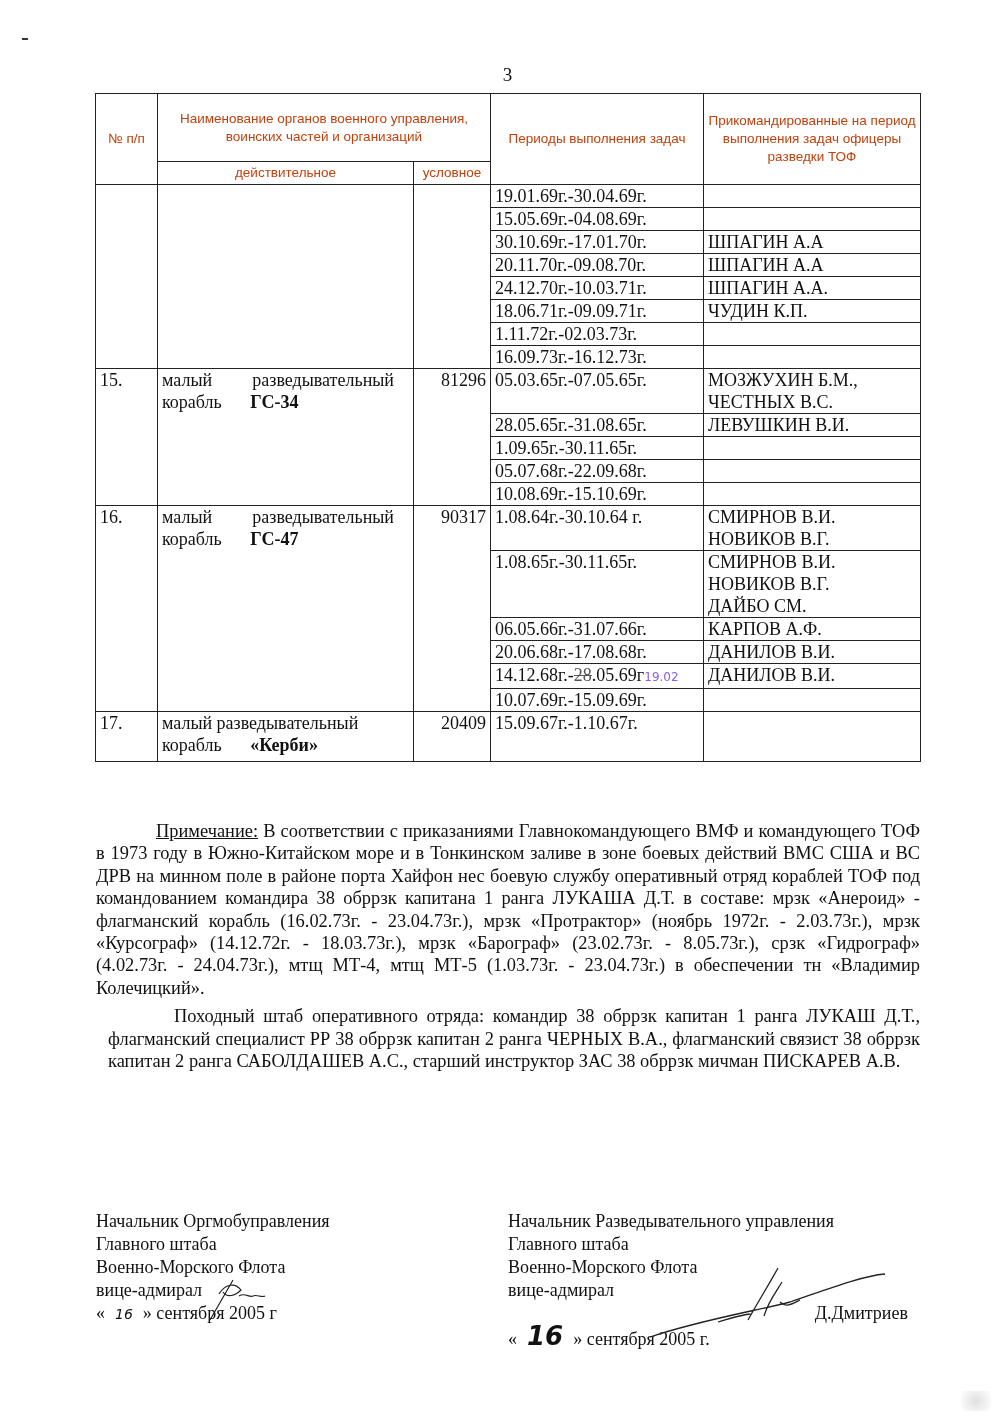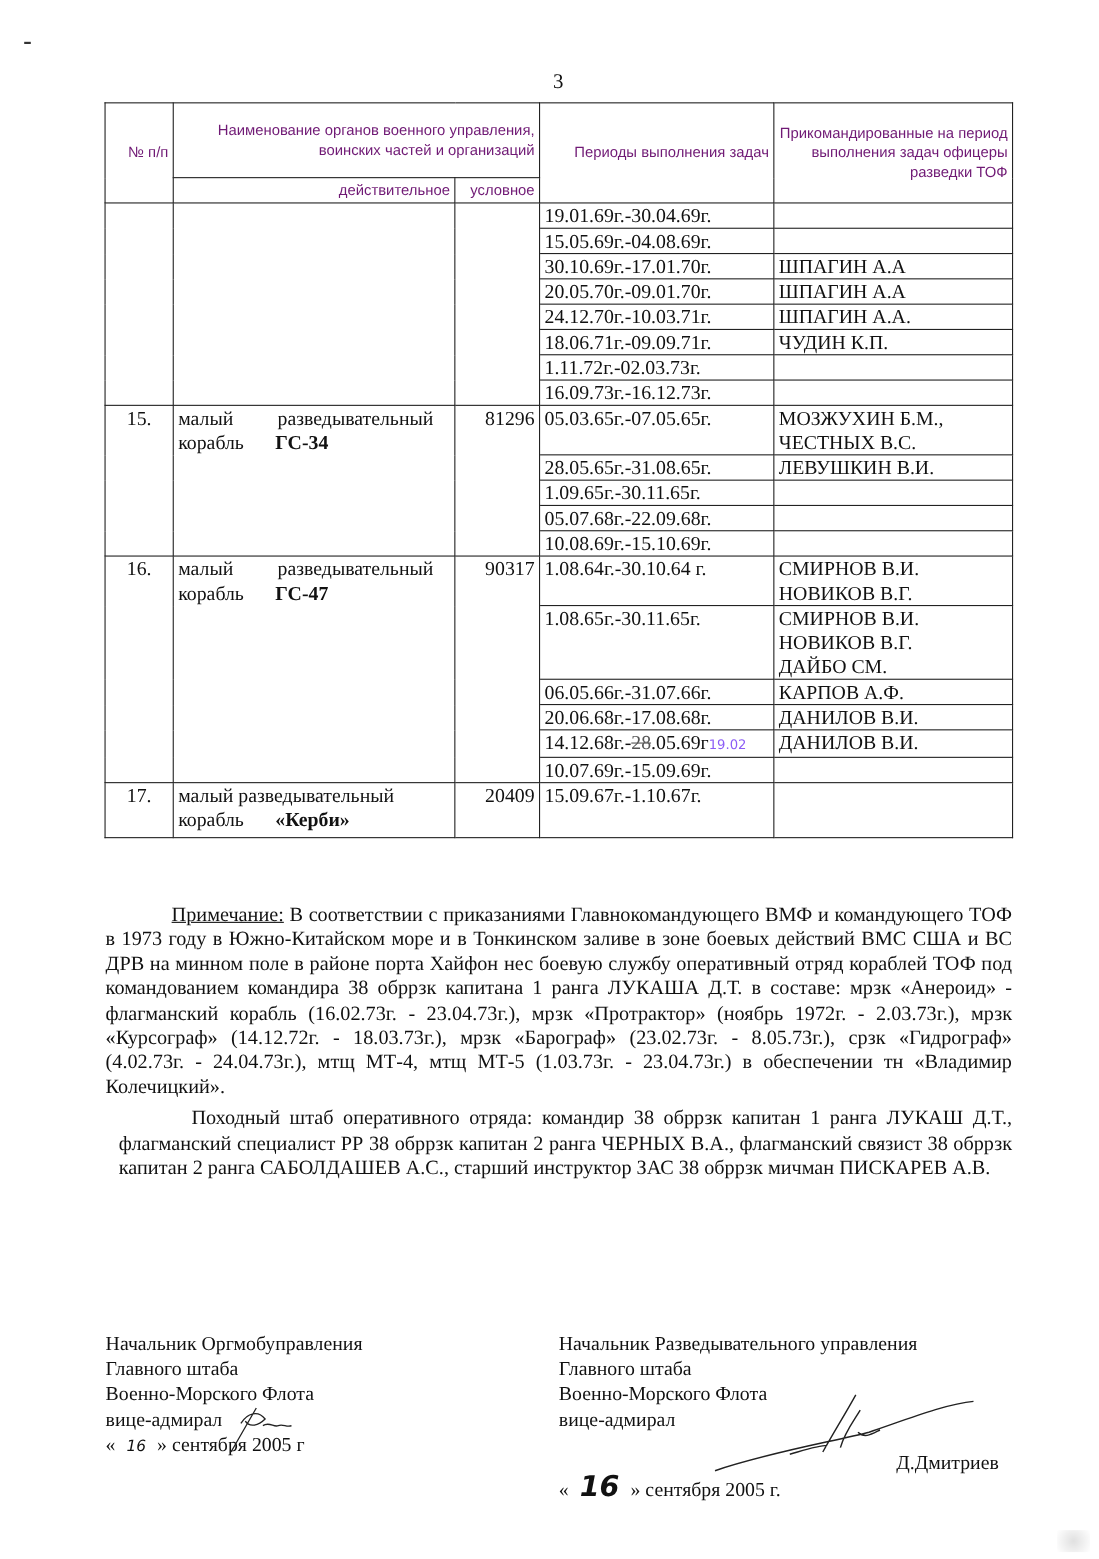--- a/index.html
+++ b/index.html
@@ -3,45 +3,45 @@
 <meta charset="utf-8">
 <style>
   html, body { margin: 0; padding: 0; background: #ffffff; }
   body { width: 999px; height: 1417px; position: relative; overflow: hidden;
          font-family: "Liberation Serif", "DejaVu Serif", serif; color: #111; }
   .page-number { position: absolute; left: 0; width: 1015px; top: 64px; text-align: center; font-size: 19px; }
   .stray-mark { position: absolute; left: 22px; top: 38px; width: 6px; height: 2px; background: #333; }
 
   table.ledger { position: absolute; left: 95px; top: 93px; border-collapse: collapse; table-layout: fixed; width: 825px; }
   table.ledger td, table.ledger th { border: 1.6px solid #222; padding: 0 4px; vertical-align: top; font-weight: normal; }
-  table.ledger th { font-family: "Liberation Sans", "DejaVu Sans", sans-serif; font-size: 13.5px; text-align: right; vertical-align: middle; line-height: 18px; color: #701a75; }
+  table.ledger th { font-family: "Liberation Sans", "DejaVu Sans", sans-serif; font-size: 13.5px; text-align: center; vertical-align: middle; line-height: 18px; color: #c2410c; }
   th.h-sub { height: 22px; font-size: 13.5px; }
   td { font-size: 18px; line-height: 22px; }
-  td.num { text-align: center; padding-top: 2px; }
+  td.num { padding-top: 2px; }
   td.name { padding-left: 4px; }
   td.code { text-align: right; padding-right: 4px; }
   td.period { white-space: nowrap; height: 22px; }
   td.officer { white-space: nowrap; }
   .bold { font-weight: bold; margin-left: 24px; }
   .struck { text-decoration: line-through; color: #555; }
   .handwritten { font-family: "DejaVu Sans", sans-serif; font-size: 12px; color: #8b5cf6; }
   .justify-stretch { text-align: justify; text-align-last: justify; }
 
   .note { position: absolute; left: 96px; top: 820px; width: 824px; font-size: 18.4px; line-height: 22.4px; text-align: justify; }
   .note p { margin: 0; text-indent: 60px; }
   .note p.second { margin-top: 6px; text-indent: 66px; padding-left: 12px; }
   .note .note-label { text-decoration: underline; }
 
   .sig-block { position: absolute; top: 1210px; font-size: 18px; line-height: 23px; }
   .sig-left { left: 96px; width: 360px; }
   .sig-right { left: 508px; width: 420px; }
   .sig-block .line { display: block; white-space: nowrap; }
   .sig-block .signer { display: block; text-align: right; }
   .sig-left .signer { padding-right: 40px; }
-  .sig-right .signer { padding-right: 20px; margin-top: 16px; font-family: Liberation Serif, serif; }
+  .sig-right .signer { padding-right: 20px; margin-top: 0; font-family: Liberation Serif, serif; }
   .date-line { white-space: nowrap; }
   .hand-day { font-family: "DejaVu Sans", sans-serif; font-style: italic; display: inline-block; margin: 0 10px; }
   .sig-left .hand-day { font-size: 14px; }
   .sig-right .hand-day { font-size: 26px; font-weight: bold; }
   svg.signature { position: absolute; pointer-events: none; }
   .scan-speck { position: absolute; right: 8px; bottom: 6px; width: 30px; height: 20px;
                 background: radial-gradient(circle, rgba(0,0,0,0.12), rgba(0,0,0,0)); }
 </style>
 </head>
 <body>
@@ -80,21 +80,21 @@
     </tr>
     <tr>
         <td class="period">15.05.69г.-04.08.69г.</td>
         <td class="officer"></td>
       </tr>
     <tr>
         <td class="period">30.10.69г.-17.01.70г.</td>
         <td class="officer">ШПАГИН А.А</td>
       </tr>
     <tr>
-        <td class="period">20.05.70г.-09.01.70г.</td>
+        <td class="period">20.11.70г.-09.08.70г.</td>
         <td class="officer">ШПАГИН А.А</td>
       </tr>
     <tr>
         <td class="period">24.12.70г.-10.03.71г.</td>
         <td class="officer">ШПАГИН А.А.</td>
       </tr>
     <tr>
         <td class="period">18.06.71г.-09.09.71г.</td>
         <td class="officer">ЧУДИН К.П.</td>
       </tr>

